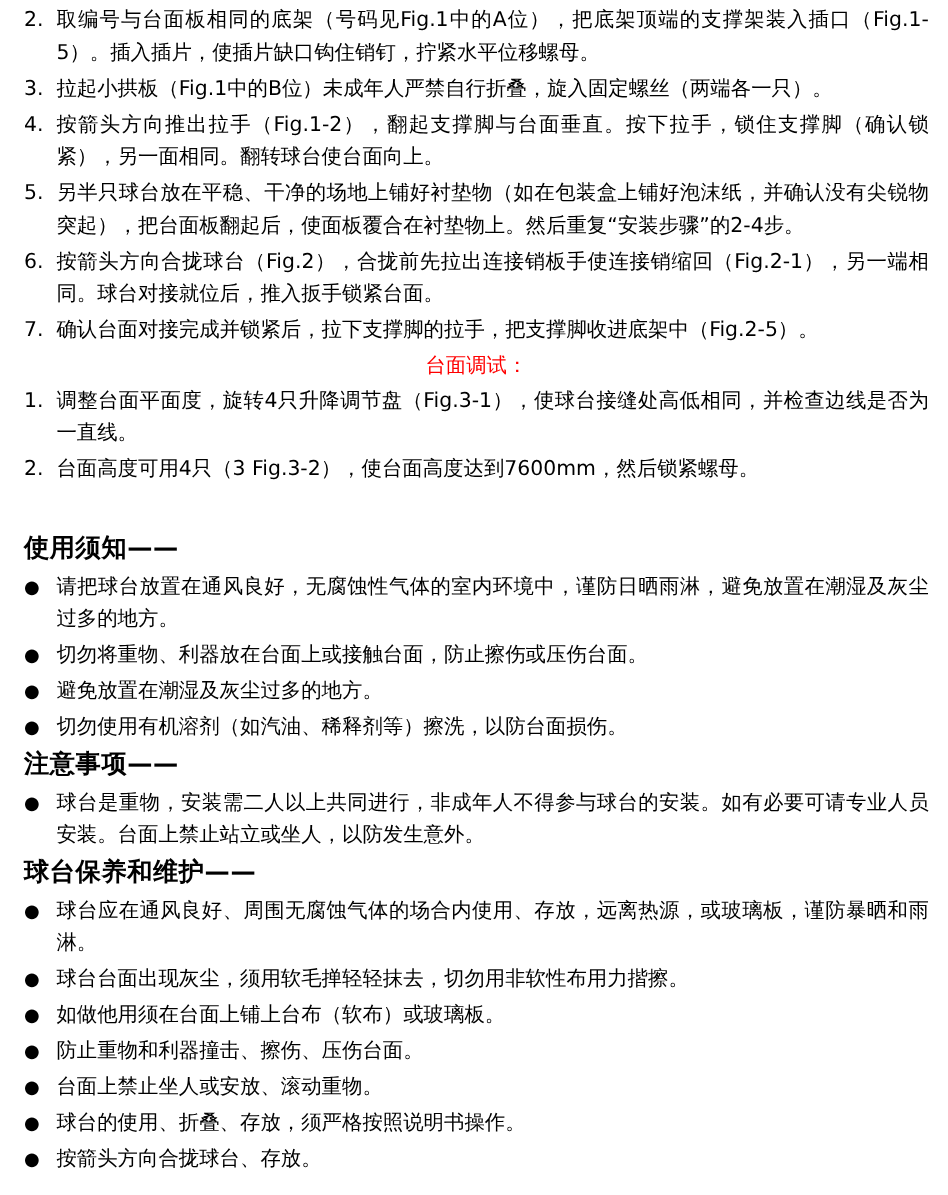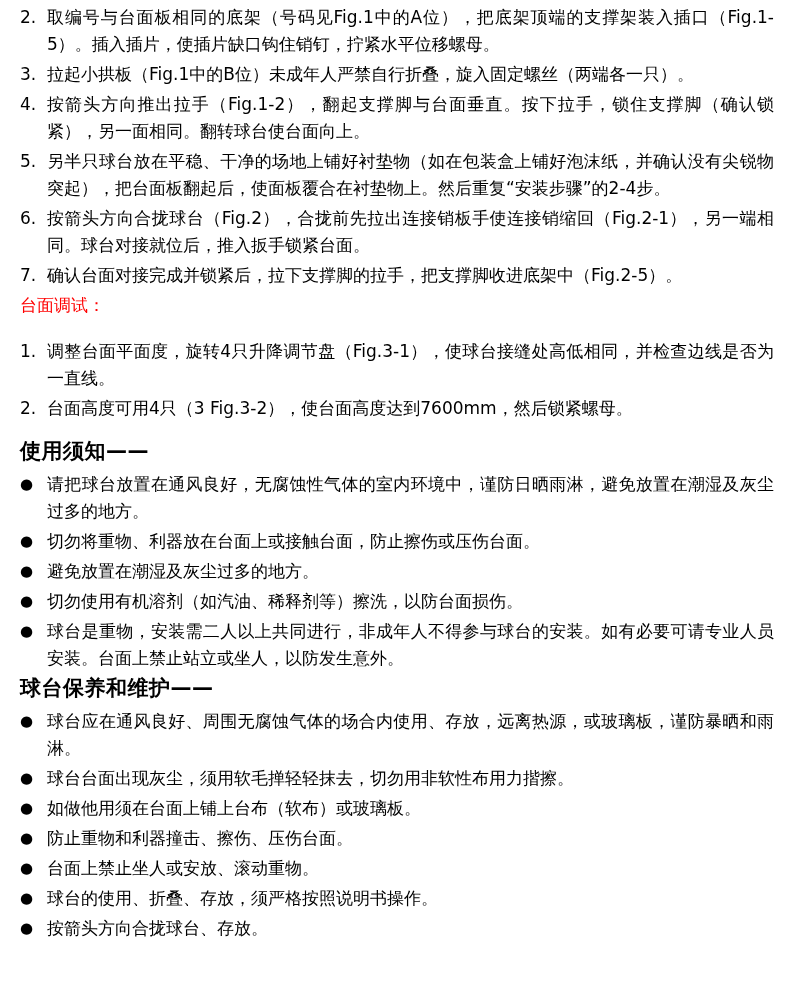--- a/index.html
+++ b/index.html
@@ -28,31 +28,32 @@
   }
   .step .txt, .bullet .txt {
     flex: 1;
     text-align: justify;
   }
   ol.steps { list-style: none; }
   .red-heading {
     color: #ff0000;
     font-size: 17px;
     line-height: 27px;
-    margin-bottom: 19px;
+    margin-bottom: 2px;
+    text-align: center;
   }
   h2.sec-heading {
     font-size: 21px;
     font-weight: bold;
     line-height: 26px;
     margin: 2px 0 7px 0;
     letter-spacing: 0.5px;
   }
   h2.gap-before {
-    margin-top: 16px;
+    margin-top: 38px;
   }
   .bullet .dot {
     flex: 0 0 27px;
     width: 27px;
     font-size: 15px;
     line-height: 27px;
   }
 </style>
 </head>
 <body>
@@ -111,20 +112,21 @@
   </div>
   <div class="bullet">
     <span class="dot">●</span>
     <span class="txt">避免放置在潮湿及灰尘过多的地方。</span>
   </div>
   <div class="bullet">
     <span class="dot">●</span>
     <span class="txt">切勿使用有机溶剂（如汽油、稀释剂等）擦洗，以防台面损伤。</span>
   </div>
 
+  <h2 class="sec-heading">注意事项——</h2>
 
   <div class="bullet">
     <span class="dot">●</span>
     <span class="txt">球台是重物，安装需二人以上共同进行，非成年人不得参与球台的安装。如有必要可请专业人员安装。台面上禁止站立或坐人，以防发生意外。</span>
   </div>
 
   <h2 class="sec-heading">球台保养和维护——</h2>
 
   <div class="bullet">
     <span class="dot">●</span>

